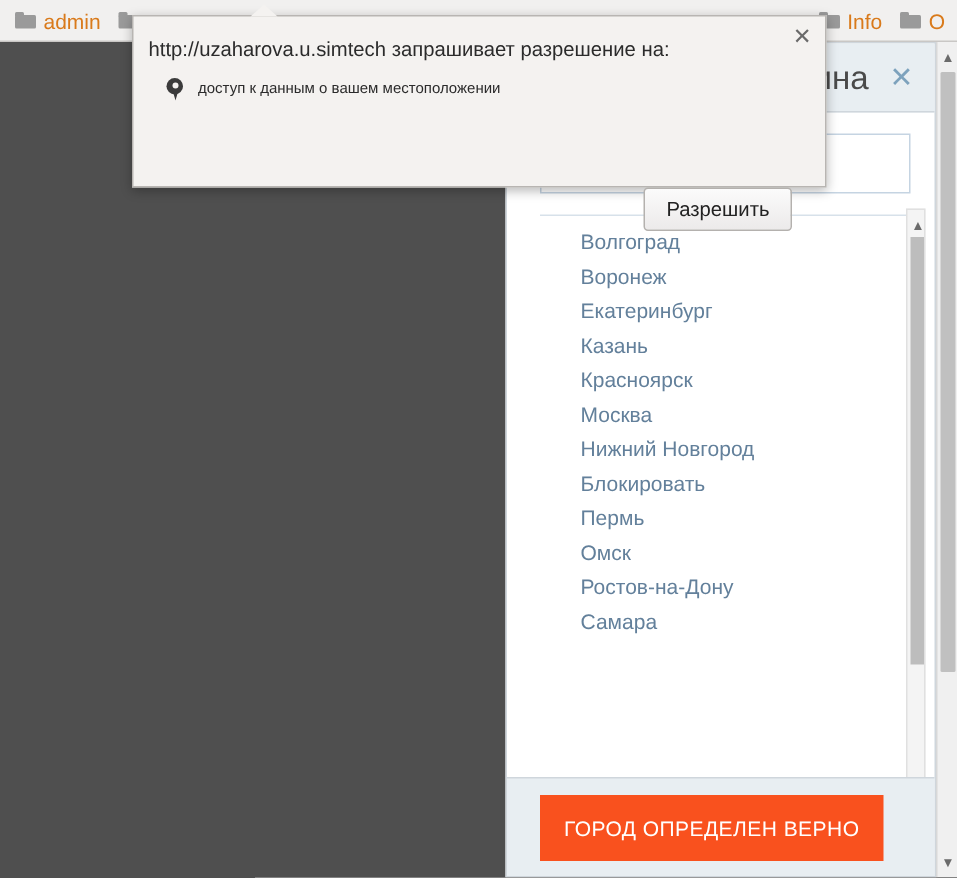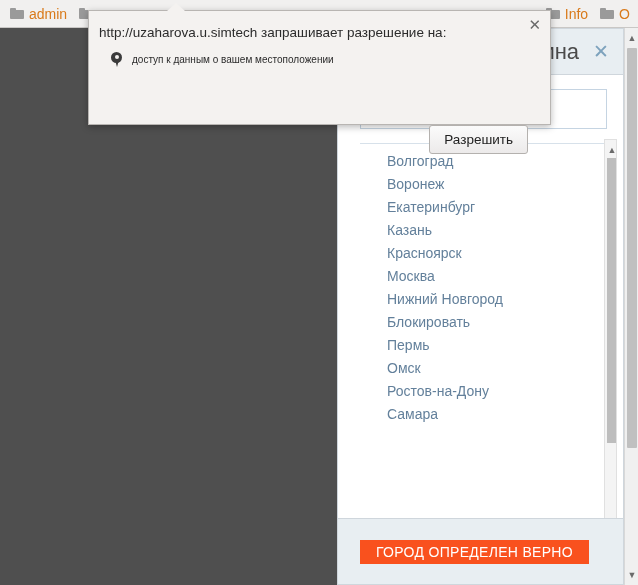--- a/index.html
+++ b/index.html
@@ -196,21 +196,21 @@
   }
   .list-scroll .thumb {
     position: absolute; left: 2px; top: 18px; width: 9px; height: 285px;
     background: #bdbdbd;
   }
   .modal-foot {
     height: 66px; background: #e8eef2; border-top: 1px solid #cfd6dc;
     display: flex; align-items: center; padding-left: 22px;
   }
   .confirm-btn {
-    background: #f9511e; color: #fff; border: none; height: 24px;
+    background: #f9511e; color: #fff; border: none; height: 44px;
     padding: 0 16px; font-size: 14px; letter-spacing: .3px; cursor: pointer;
     font-family: "Liberation Sans", sans-serif;
   }
 
   
   .perm {
     position: absolute; left: 88px; top: 10px; width: 463px; height: 115px;
     background: #f4f2f0; border: 1px solid #b8b5b2;
     box-shadow: 0 2px 7px rgba(0,0,0,.28);
     z-index: 50;

